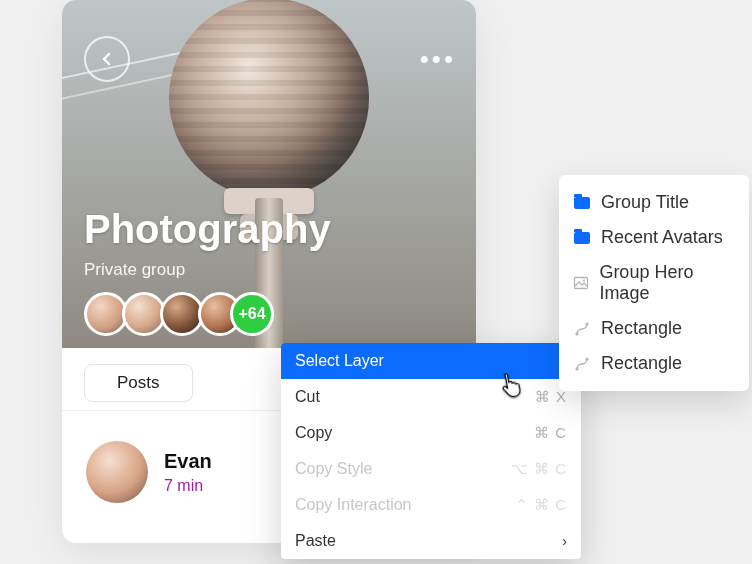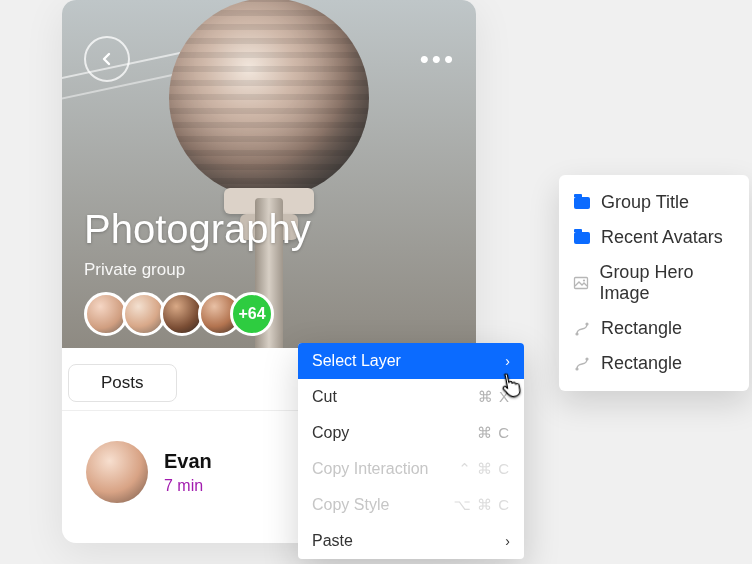--- a/index.html
+++ b/index.html
@@ -70,21 +70,21 @@
     color:#fff; cursor:pointer; background: rgba(255,255,255,0);
   }
   .more-btn {
     position:absolute; top: 46px; right: 20px;
     color:#fff; font-size: 26px; letter-spacing: 3px; cursor:pointer;
     line-height: 1;
   }
 
   .group-title {
     position:absolute; left:22px; bottom: 96px;
-    color:#fff; font-weight:400; font-size: 40px;
+    color:#fff; font-weight:700; font-size: 40px;
     text-shadow: 0 1px 3px rgba(0,0,0,0.25);
   }
   .group-subtitle {
     position:absolute; left:22px; bottom: 68px;
     color: rgba(255,255,255,0.92); font-size: 17px;
   }
   .avatars {
     position:absolute; left:22px; bottom: 12px;
     display:flex; align-items:center;
   }
@@ -98,40 +98,40 @@
   .avatar.a3{background:radial-gradient(circle at 35% 30%,#d9a986,#7a4d34 60%,#2e241f);}
   .avatar.a4{background:radial-gradient(circle at 35% 30%,#e8c0a5,#b37450 55%,#3a2c24);}
   .avatar-more {
     width:44px; height:44px; border-radius:50%;
     border:3px solid #fff; margin-left:-6px;
     background:#2ecc40; color:#fff; font-weight:600; font-size:16px;
     display:flex; align-items:center; justify-content:center;
   }
 
   .tab-row {
-    display:flex; padding: 16px 6px 8px; gap:10px; border-bottom:1px solid #eee;
+    display:flex; padding: 16px 22px 8px; gap:10px; border-bottom:1px solid #eee;
   }
   .tab {
     padding: 8px 32px; border:1px solid #e2e2e2; border-radius: 8px;
     font-size:17px; color:#222; background:#fff; cursor:pointer;
   }
 
   .post {
     display:flex; align-items:center; gap:16px; padding: 30px 24px 40px;
   }
   .post .av {
     width:62px; height:62px; border-radius:50%;
     background:radial-gradient(circle at 38% 32%, #f7dfcf, #d8a385 55%, #6e5446);
   }
   .post .name { font-weight:700; font-size:20px; color:#111; }
   .post .time { color:#a21caf; font-size:16px; margin-top:4px; }
 
   
   .ctx {
-    position:absolute; left:298px; top:343px; width:226px;
+    position:absolute; left:281px; top:343px; width:300px;
     background:#fff; border-radius:4px;
     box-shadow: 0 12px 36px rgba(0,0,0,0.18);
     overflow:hidden;
   }
   .ctx-row {
     display:flex; align-items:center; justify-content:space-between;
     padding: 9px 14px; font-size:16px; color:#333; cursor:pointer;
   }
   .ctx-row.highlight { background:#0b6bff; color:#fff; }
   .ctx-row .kbd { color:#b2b2b2; font-size:15px; letter-spacing:1px; }
@@ -217,26 +217,26 @@
   </div>
   <div class="ctx-row">
     <span>Cut</span>
     <span class="kbd">⌘ X</span>
   </div>
   <div class="ctx-row">
     <span>Copy</span>
     <span class="kbd">⌘ C</span>
   </div>
   <div class="ctx-row disabled">
+    <span>Copy Style</span>
+    <span class="kbd">⌥ ⌘ C</span>
+  </div>
+  <div class="ctx-row disabled">
     <span>Copy Interaction</span>
     <span class="kbd">⌃ ⌘ C</span>
-  </div>
-  <div class="ctx-row disabled">
-    <span>Copy Style</span>
-    <span class="kbd">⌥ ⌘ C</span>
   </div>
   <div class="ctx-row">
     <span>Paste</span>
     <span class="chevron">›</span>
   </div>
 </div>
 
 <div class="cursor-hand">
   <svg class="cursor-svg" width="24" height="28" viewBox="0 0 24 28">
     <path d="M8 3c1 0 1.6.8 1.6 1.8v7.2c.4-.4 1-.7 1.6-.7 1 0 1.7.8 1.7 1.8v.3c.4-.4 1-.6 1.5-.6 1 0 1.7.8 1.7 1.8v.4c.4-.3.9-.5 1.4-.5 1 0 1.7.8 1.7 1.9v4.6c0 3.2-2.2 5.8-6.3 5.8-3 0-4.6-1.3-6.3-3.9l-3.2-5c-.5-.8-.3-1.9.5-2.4.8-.5 1.8-.2 2.3.5l1.2 1.7V4.8C6.4 3.8 7 3 8 3z" fill="#fff" stroke="#000" stroke-width="1.2" stroke-linejoin="round"></path>

